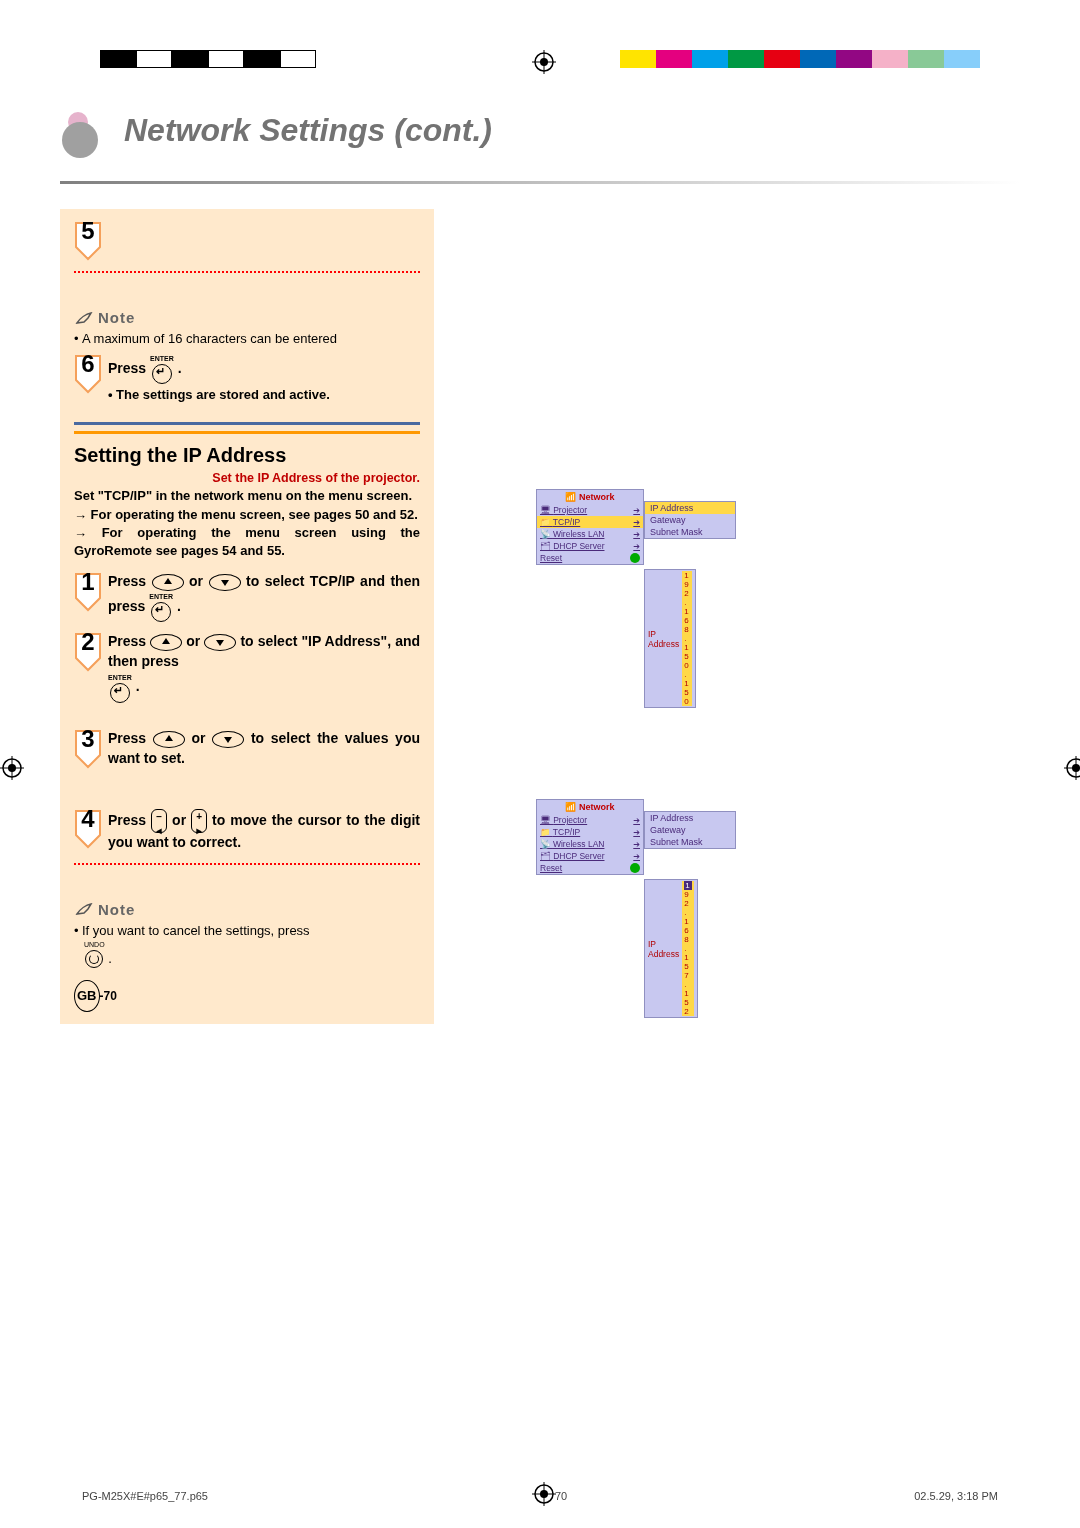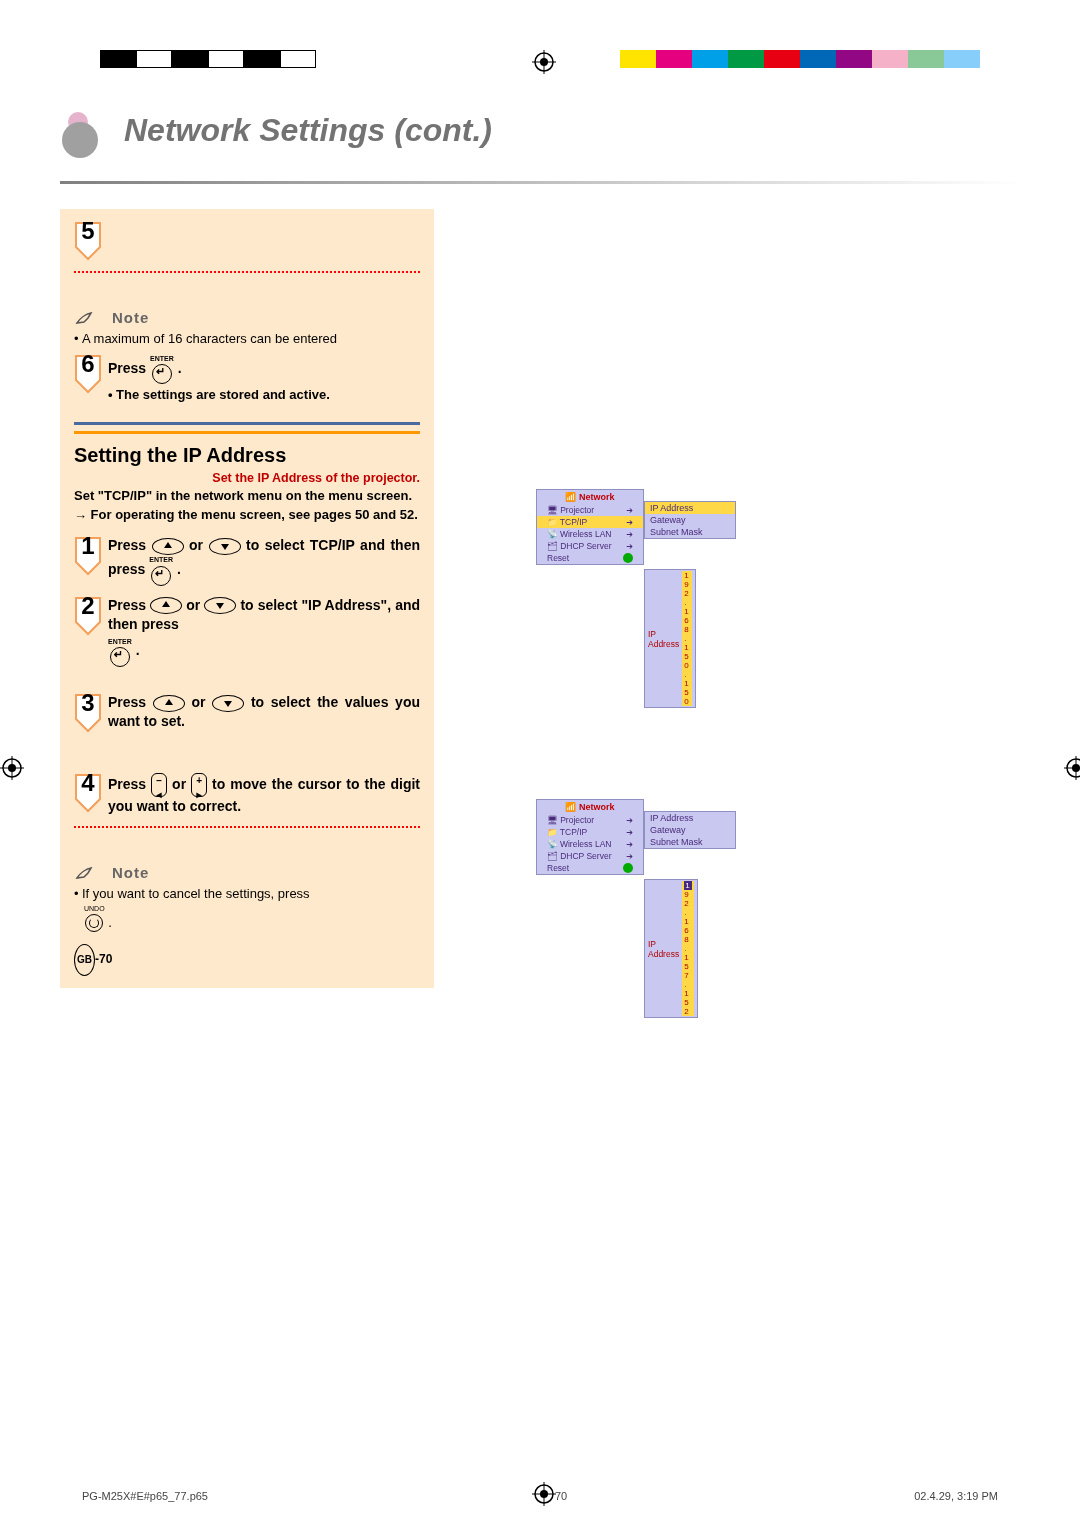--- a/index.html
+++ b/index.html
@@ -139,21 +139,21 @@
     line-height: 1.4;
     text-align: justify;
   }
   .sep-dots {
     border-top: 2px dotted #ff0000;
     margin: 6px 0;
   }
   .note-row {
     display: flex;
     align-items: center;
-    gap: 18px;
+    gap: 4px;
     margin-bottom: 4px;
     margin-top: 36px;
   }
   .note-label {
     font-size: 15px;
     color: #666;
     font-weight: bold;
     letter-spacing: 1px;
   }
   .note-text {
@@ -270,21 +270,21 @@
   .page-num-row {
     margin-top: 12px;
     font-size: 12px;
     font-weight: bold;
   }
   .gb-circle {
     display: inline-block;
     border: 1.2px solid #000;
     border-radius: 50%;
     padding: 9px 2px;
-    font-size: 10px;
+    font-size: 13px;
     line-height: 12px;
   }
 
   
   .menu-block {
     position: absolute;
     font-size: 10px;
     margin-left: 12px;
   }
   .menu-main {
@@ -294,26 +294,27 @@
   }
   .menu-title {
     background: #c8c8f0;
     color: #c00000;
     padding: 2px 4px;
     text-align: center;
     font-weight: bold;
     font-size: 9px;
   }
   .menu-row {
-    padding: 1px 10px;
+    padding: 1px 3px;
     color: #4a2a7a;
     font-size: 8.5px;
     display: flex;
     justify-content: space-between;
     align-items: center;
+    text-decoration: underline;
   }
   .menu-row.sel {
     background: #ffd848;
   }
   .menu-row .arr { color: #4a2a7a; font-size: 8px; }
   .submenu {
     border: 1px solid #9090c0;
     width: 90px;
     background: #c8c8f0;
     position: absolute;
@@ -468,20 +469,21 @@
           <span>.</span>
           <div class="note-text" style="margin-top:2px;"><span class="bullet">•</span><span>The settings are stored and active.</span></div>
         </div>
       </div>
 
       <div class="section-bar"></div>
       <div class="section-heading">Setting the IP Address</div>
       <div class="red-line">Set the IP Address of the projector.</div>
       <div class="body-bold">Set "TCP/IP" in the network menu on the menu screen.</div>
       <div class="body-bold">→ For operating the menu screen, see pages 50 and 52.</div>
+      <div class="body-bold">→ For operating the menu screen using the GyroRemote see pages 54 and 55.</div>
 
       <div class="step" style="margin-top:12px;">
         <div class="step-marker">
           <svg class="svg-downarrow-shape" viewBox="0 0 28 40">
               <path d="M2 2 L26 2 L26 26 L14 38 L2 26 Z" fill="#fff" stroke="#f5a05a" stroke-width="2"></path>
             </svg>
           <div class="step-num">1</div>
         </div>
         <div class="step-text">
           <span>Press </span>
@@ -645,14 +647,14 @@
         </div>
       </div>
 
     </div>
   </div>
 </div>
 
 <div class="footer-row">
   <span>PG-M25X#E#p65_77.p65</span>
   <span>70</span>
-  <span>02.4.29, 3:19 PM</span>
+  <span>02.5.29, 3:18 PM</span>
 </div>
 
 </body></html>

